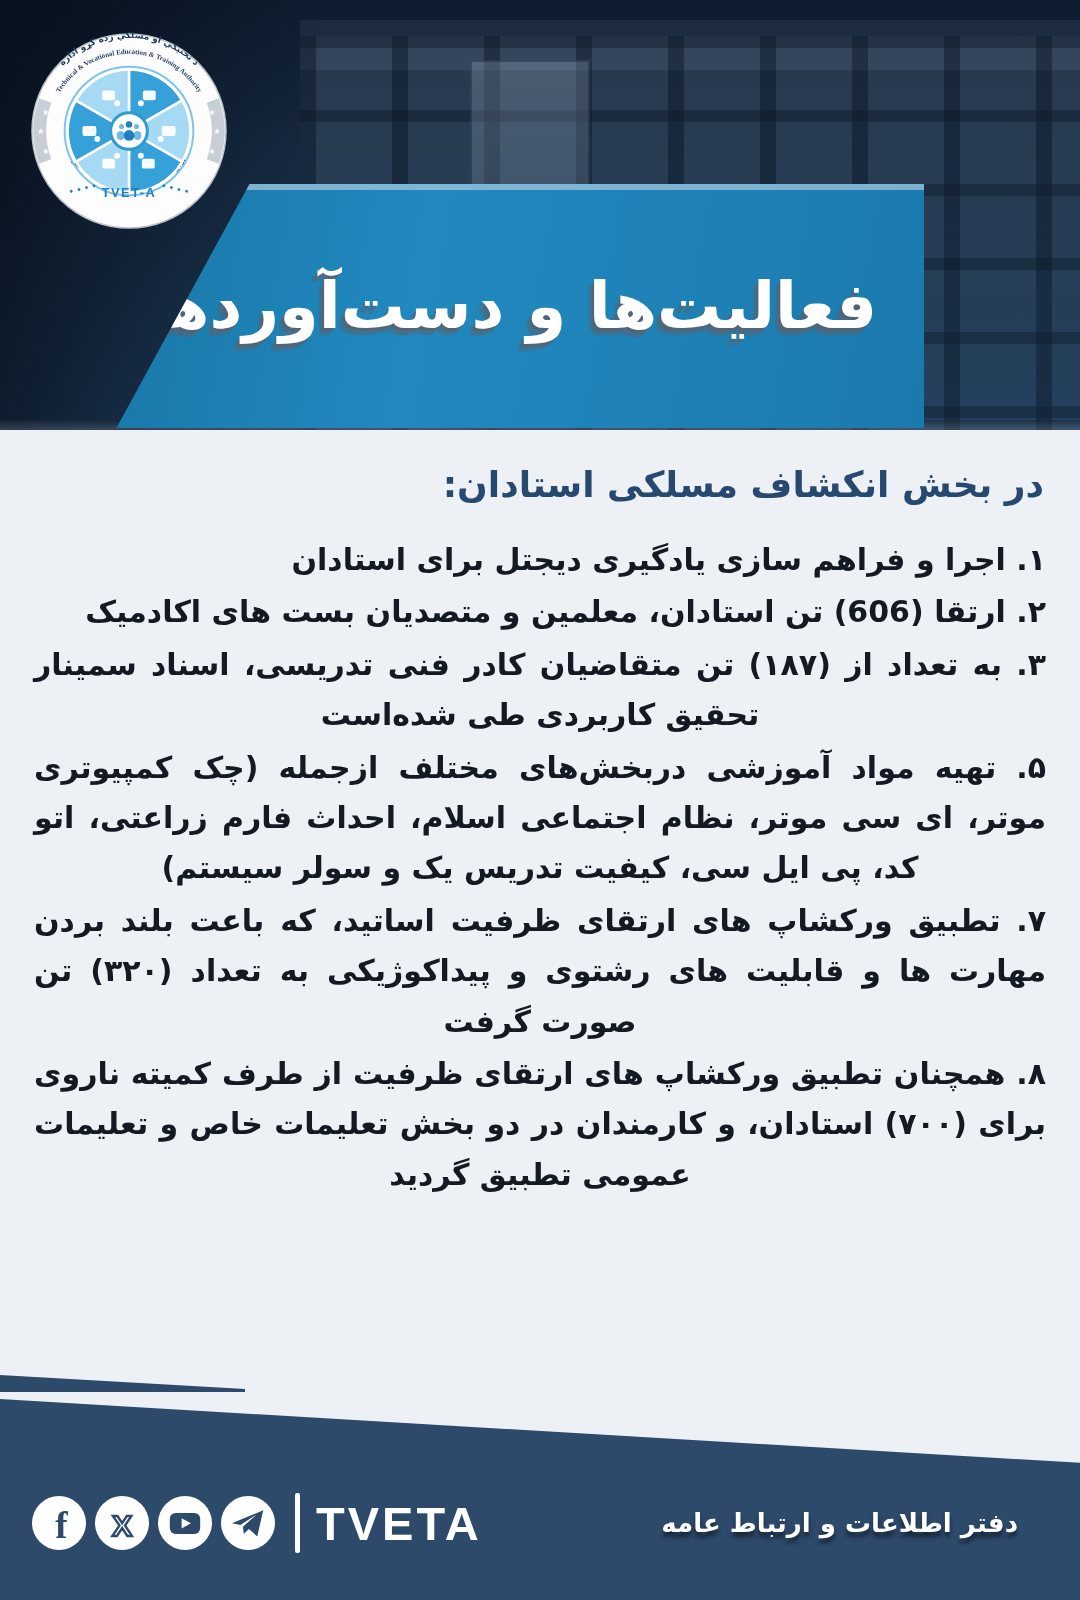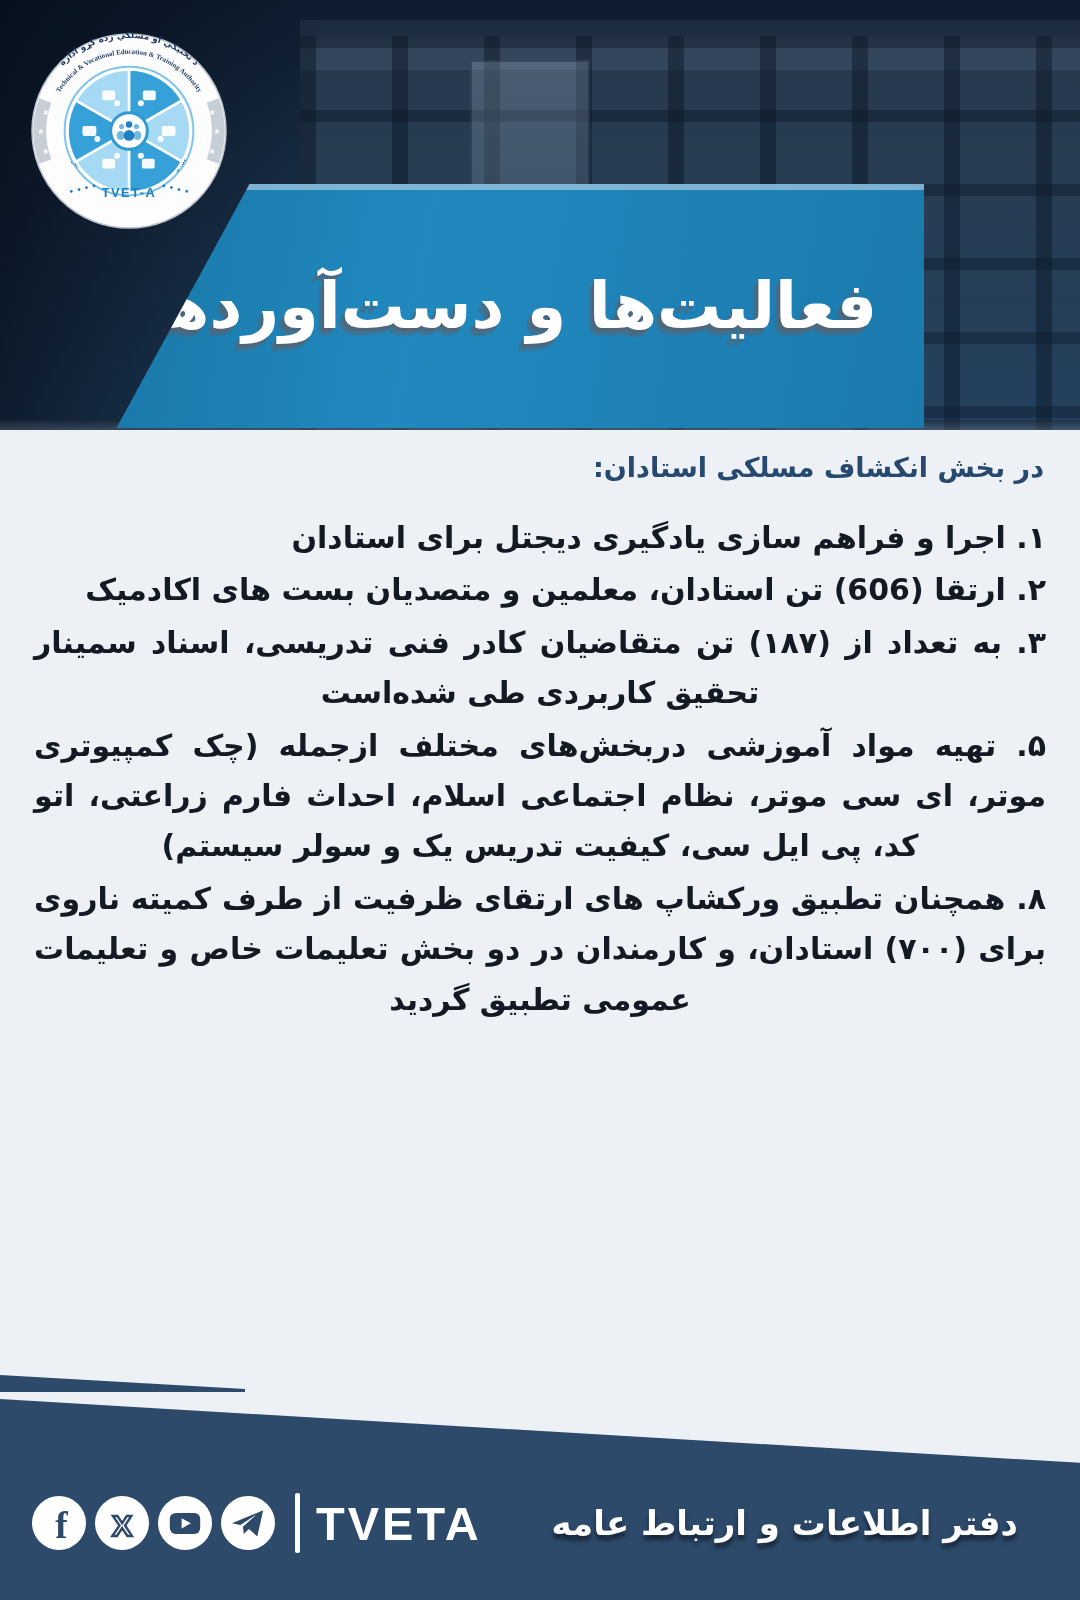--- a/index.html
+++ b/index.html
@@ -65,22 +65,22 @@
     text-shadow:-2px 3px 0 rgba(88,98,112,.75), -5px 7px 1px rgba(88,98,112,.55);
     letter-spacing:0;
   }
 
   
   .content {
     position:absolute; top:430px; left:0; width:1080px; height:930px;
     padding:18px 34px 0 34px; direction:rtl; overflow:hidden;
   }
   .section-heading {
-    font-size:27px; font-weight:bold; color:#27496f;
-    text-align:right; margin:4px 2px 12px 0;
+    font-size:36px; font-weight:bold; color:#27496f;
+    text-align:right; margin:16px 2px 12px 0;
   }
   .items { list-style:none;margin-top:30px; }
   .items li {
     font-size:30px; font-weight:bold; color:#141a23;
     line-height:1.68; text-align:justify; text-align-last:center;
     margin-bottom:2px;
   }
   .items li:nth-child(1),
   .items li:nth-child(2) { text-align-last:right; }
   .items .num { white-space:nowrap; }
@@ -106,21 +106,21 @@
   .brand-sep {
     width:5px; height:60px; background:#ffffff; margin:0 16px 0 20px;
     border-radius:2px;
   }
   .brand-left { display:flex; align-items:center; }
   .brand {
     font-family:"Liberation Sans", sans-serif;
     font-size:47px; font-weight:bold; color:#ffffff; letter-spacing:3px;text-align:right;
   }
   .dept {
-    direction:rtl; font-size:34px; font-weight:bold; color:#ffffff;
+    direction:rtl; font-size:26px; font-weight:bold; color:#ffffff;
     text-shadow:0 5px 4px rgba(0,0,0,.5); white-space:nowrap;
   }
 </style>
 </head>
 <body>
 
 <div class="page">
 
   <div class="header-photo">
     <div class="bldg-roof"></div>
@@ -203,20 +203,21 @@
     <h1 class="page-title">فعالیت‌ها و دست‌آوردها</h1>
   </div>
 
   <div class="content">
     <h2 class="section-heading">در بخش انکشاف مسلکی استادان:</h2>
     <ol class="items">
       <li><span class="num">۱.</span> <span>اجرا و فراهم سازی یادگیری دیجتل برای استادان</span></li>
       <li><span class="num">۲.</span> <span>ارتقا (606) تن استادان، معلمین و متصدیان بست های اکادمیک</span></li>
       <li><span class="num">۳.</span> <span>به تعداد از (۱۸۷) تن متقاضیان کادر فنی تدریسی، اسناد سمینار تحقیق کاربردی طی شده‌است</span></li>
       <li><span class="num">۵.</span> <span>تهیه مواد آموزشی دربخش‌های مختلف ازجمله (چک کمپیوتری موتر، ای سی موتر، نظام اجتماعی اسلام، احداث فارم زراعتی، اتو کد، پی ایل سی، کیفیت تدریس یک و سولر سیستم)</span></li>
+      <li><span class="num">۷.</span> <span>تطبیق ورکشاپ های ارتقای ظرفیت اساتید، که باعت بلند بردن مهارت ها و قابلیت های رشتوی و پیداکوژیکی به تعداد (۳۲۰) تن صورت گرفت</span></li>
       <li><span class="num">۸.</span> <span>همچنان تطبیق ورکشاپ های ارتقای ظرفیت از طرف کمیته ناروی برای (۷۰۰) استادان، و کارمندان در دو بخش تعلیمات خاص و تعلیمات عمومی تطبیق گردید</span></li>
 
     </ol>
   </div>
 
   <div class="footer">
     <div class="footer-sliver"></div>
     <div class="footer-main"></div>
     <div class="footer-content">
       <div class="brand-left">

